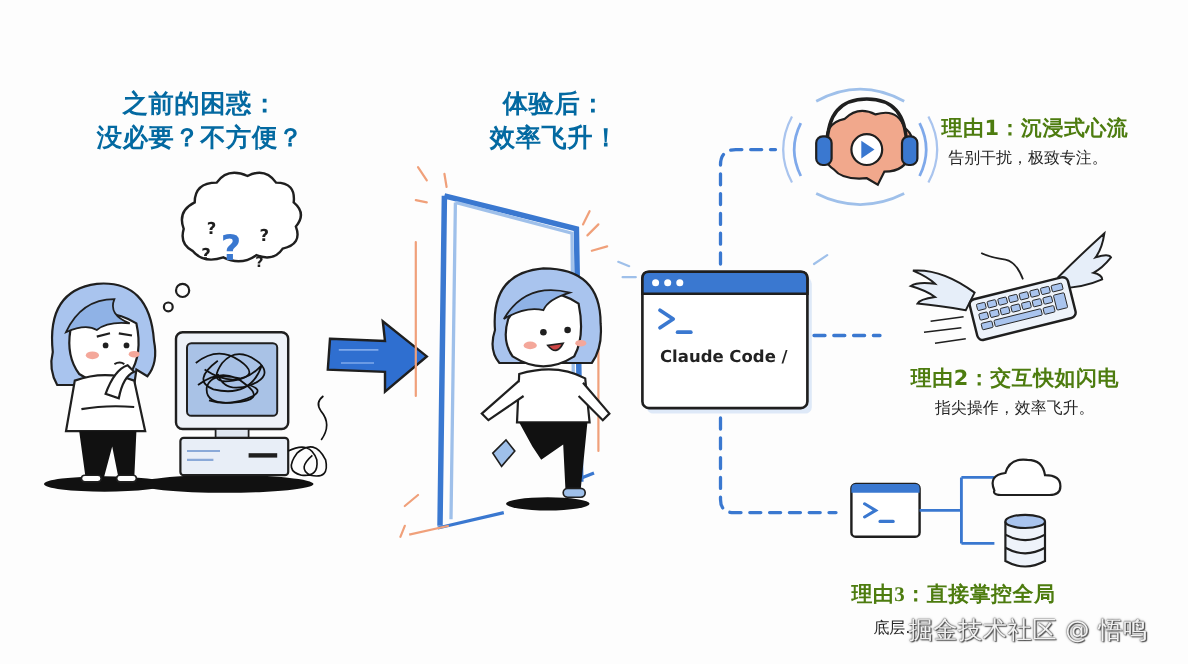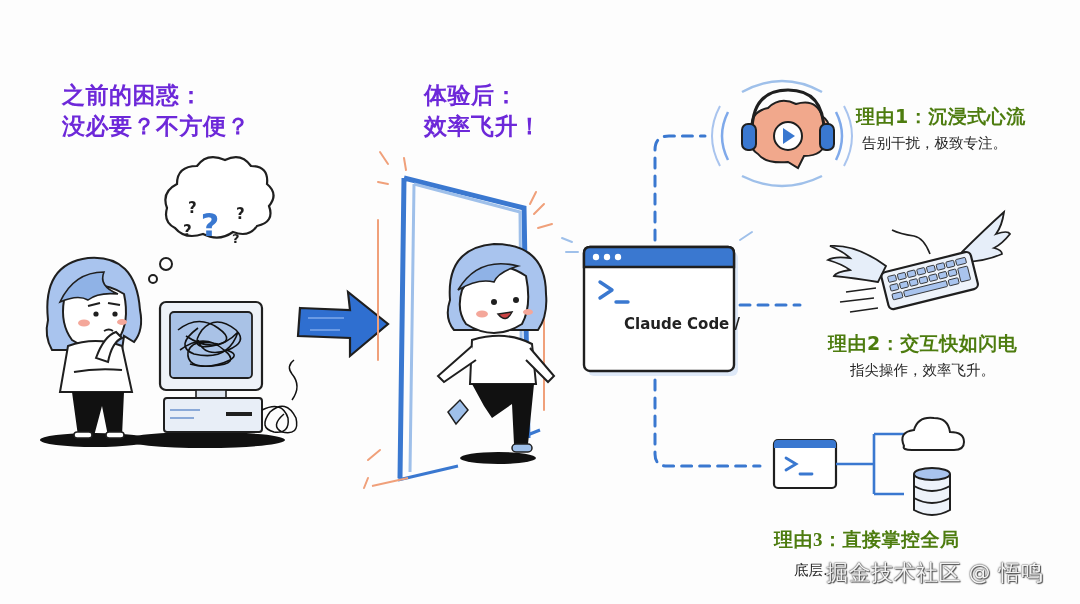--- a/index.html
+++ b/index.html
@@ -4,35 +4,35 @@
 <style>
   html, body { margin: 0; padding: 0; }
   body {
     width: 1080px; height: 604px; overflow: hidden; position: relative;
     background: #fdfdfd;
     font-family: "DejaVu Sans", "Liberation Sans", sans-serif;
   }
   svg.layer { position: absolute; left: 0; top: 0; width: 1080px; height: 604px; }
 
   .heading {
-    position: absolute; color: #6d28d9; font-weight: bold; text-align: left;
+    position: absolute; color: #0369a1; font-weight: bold; text-align: center;
     font-size: 23px; line-height: 31px; letter-spacing: 0.5px;
   }
   .heading div { white-space: nowrap; }
 
   .reason-title {
     position: absolute; color: #4d7c0f; font-weight: bold; font-size: 19px;
     white-space: nowrap; letter-spacing: 0.5px;
   }
   .reason-sub {
     position: absolute; color: #262626; font-size: 14.5px; white-space: nowrap;
   }
   .cli-label {
     position: absolute; left: 583px; top: 313px; width: 150px; text-align: center;
-    color: #222; font-size: 15px; line-height: 23px; font-weight: bold; padding-left: 24px;
+    color: #222; font-size: 15px; line-height: 23px; font-weight: bold;
   }
   .watermark {
     position: absolute; left: 826px; top: 558px; color: rgba(255,255,255,0.93);
     font-size: 22px; white-space: nowrap; letter-spacing: 0.5px;
     text-shadow: 0 0 2px #444, 0 0 1px #444, 1px 1px 1px #555;
   }
 </style>
 </head>
 <body>
 

